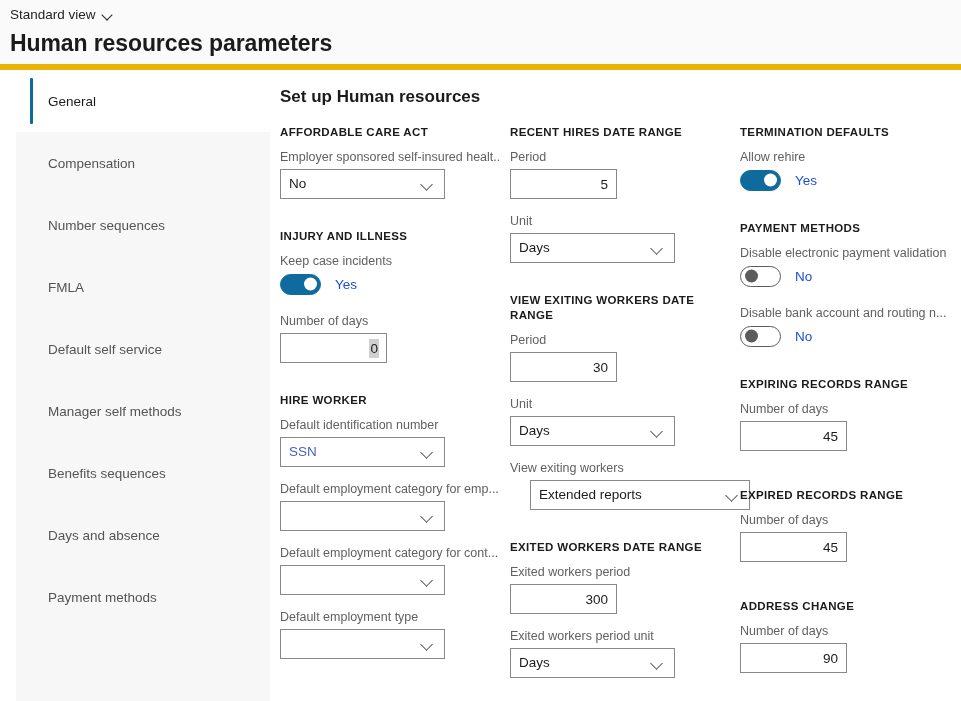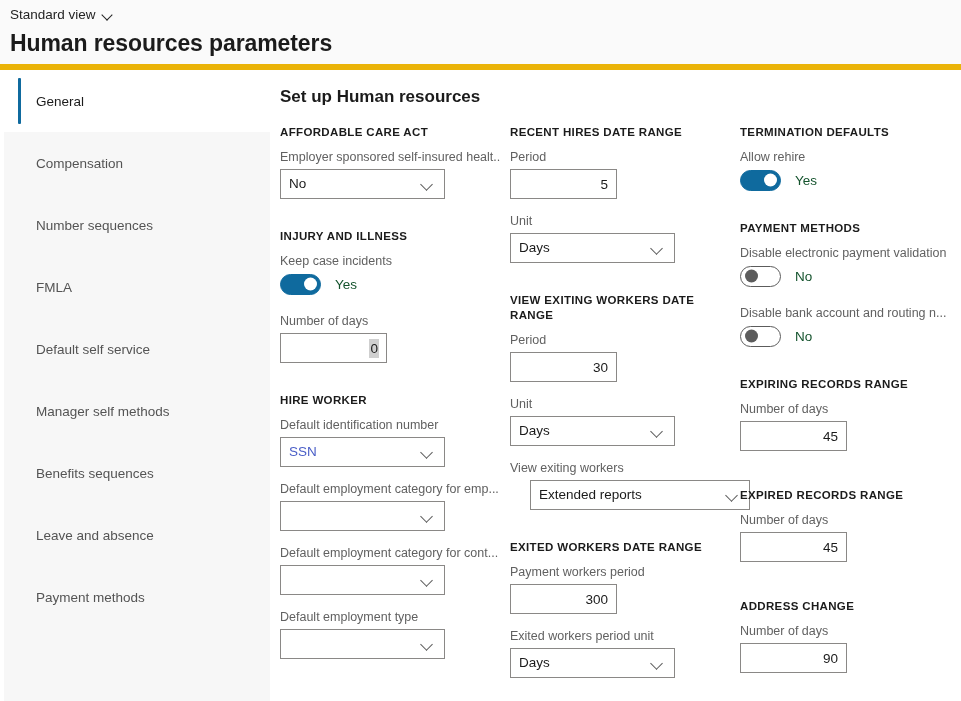--- a/index.html
+++ b/index.html
@@ -60,21 +60,21 @@
     font-size: 23px;
     font-weight: 600;
     color: #1b1b1b;
     letter-spacing: -0.1px;
     line-height: 30px;
   }
 
   
   .sidebar {
     position: absolute;
-    left: 4px; top: 70px;
+    left: 16px; top: 70px;
     width: 270px;
     height: 631px;
     background: #f7f7f7;
     border-right: 1px solid #eaeaea;
   }
   .nav-item {
     position: relative;
     height: 62px;
     display: flex;
     align-items: center;
@@ -239,21 +239,21 @@
     position: absolute;
     top: 50%;
     width: 13px; height: 13px;
     border-radius: 50%;
     transform: translateY(-50%);
   }
   .toggle.on .knob  { right: 3px; background: #ffffff; }
   .toggle.off .knob { left: 4px;  background: #5c5c5c; }
   .toggle-text {
     font-size: 13.5px;
-    color: #14532d;
+    color: #1d4ed8;
   }
 </style>
 </head>
 <body>
 
 <div id="app">
 
   <div class="header">
     <div class="view-selector">
       <span class="view-selector-label">Standard view</span>
@@ -278,21 +278,21 @@
     <div class="nav-item">
       <span>Default self service</span>
     </div>
     <div class="nav-item">
       <span>Manager self methods</span>
     </div>
     <div class="nav-item">
       <span>Benefits sequences</span>
     </div>
     <div class="nav-item">
-      <span>Leave and absence</span>
+      <span>Days and absence</span>
     </div>
     <div class="nav-item">
       <span>Payment methods</span>
     </div>
   </div>
 
   <div class="main">
     <div class="section-title">Set up Human resources</div>
 
     <div class="columns">
@@ -400,21 +400,21 @@
           <div class="field-label">View exiting workers</div>
           <div class="dd wider">
             <span class="dd-value">Extended reports</span>
             <span class="dd-chev"></span>
           </div>
         </div>
 
         <div class="group-head sp">EXITED WORKERS DATE RANGE</div>
 
         <div class="field">
-          <div class="field-label">Payment workers period</div>
+          <div class="field-label">Exited workers period</div>
           <input class="num-input" type="text" readonly="" value="300" style="">
         </div>
 
         <div class="field">
           <div class="field-label">Exited workers period unit</div>
           <div class="dd">
             <span class="dd-value">Days</span>
             <span class="dd-chev"></span>
           </div>
         </div>

